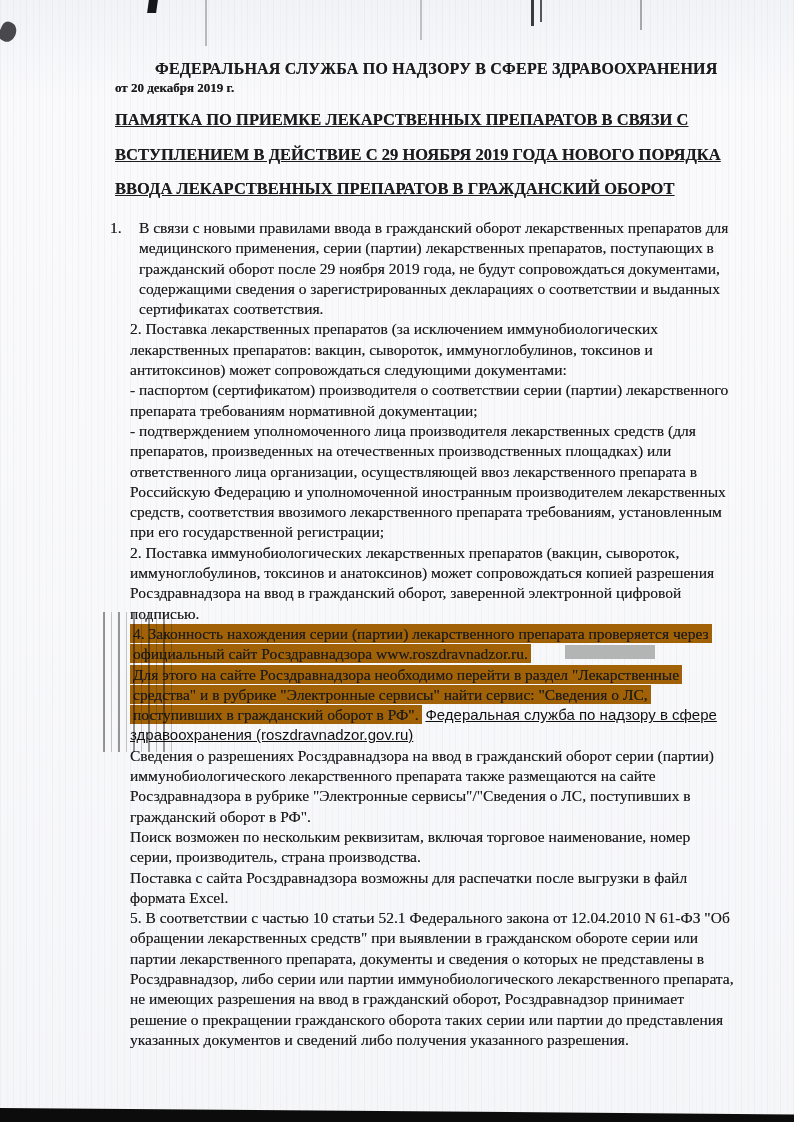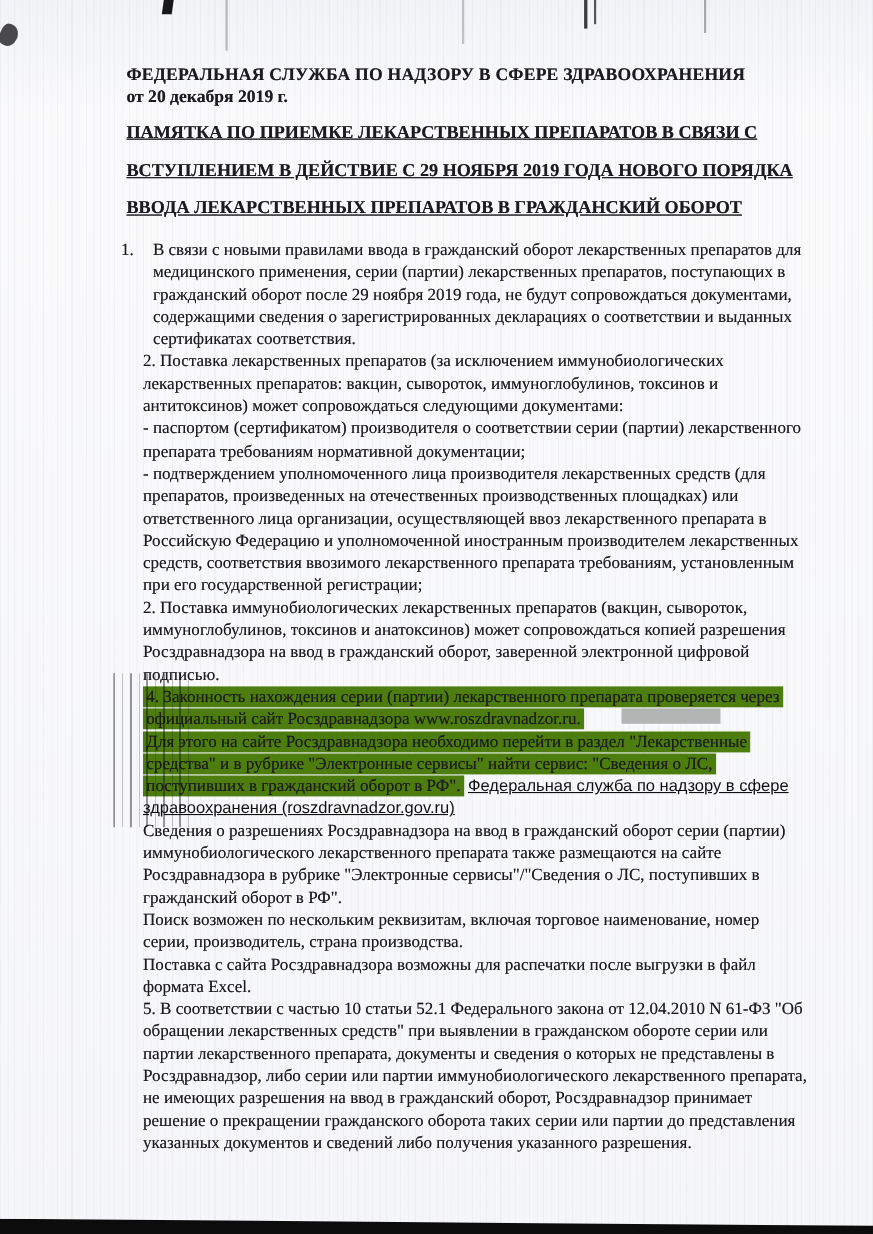--- a/index.html
+++ b/index.html
@@ -16,36 +16,36 @@
       rgba(150,160,185,0.06) 7px 8px, transparent 8px 13px);
   }
   .wash {
     position:absolute; inset:0; pointer-events:none;
     background:linear-gradient(180deg,
       rgba(208,214,224,0.22) 0%, rgba(240,240,244,0.10) 9%,
       rgba(232,234,238,0.16) 55%, rgba(226,228,233,0.22) 100%);
   }
   .header { position:absolute; left:115px; top:60px; font-weight:bold;
             text-shadow:0 0 0.5px rgba(0,0,0,0.6); }
-  .header .org  { font-size:16px; letter-spacing:0.2px; }
-  .header .date { font-size:16px; margin-top:2px; }
+  .header .org  { font-size:16px; letter-spacing:0.2px;margin-left:40px; }
+  .header .date { font-size:13px; margin-top:2px; }
 
   .title { position:absolute; left:115px; top:109px; font-weight:bold;
            font-size:16.5px; line-height:21px;
            text-shadow:0 0 0.5px rgba(0,0,0,0.6); }
   .title .tline { margin-bottom:13.5px; white-space:nowrap;text-decoration:underline; }
 
   .bodytext { position:absolute; left:130px; top:218px; width:606px;
               font-size:15.5px; line-height:20.3px;
               text-shadow:0 0 0.4px rgba(0,0,0,0.55); }
   .bodytext p { margin:0; }
   p.item1 { padding-left:9px; position:relative; }
   .marker { position:absolute; left:-20px; top:0; }
 
-  .hl { background:#4d7c0f; padding:1px 3px;
+  .hl { background:#a16207; padding:1px 3px;
         box-decoration-break:clone; -webkit-box-decoration-break:clone; }
   .hl-stub { display:inline-block; width:90px; height:14px; background:#b2b5b3;
              margin-left:34px; vertical-align:baseline; }
   .doc-link { font-family:"Liberation Sans", sans-serif; font-size:15px;
               color:#101010; text-decoration:underline; cursor:pointer;
               text-shadow:none; }
 
   
   .art { position:absolute; pointer-events:none; }
   .art-corner  { left:0; top:22px; width:16px; height:20px; background:#2a2a2e;

